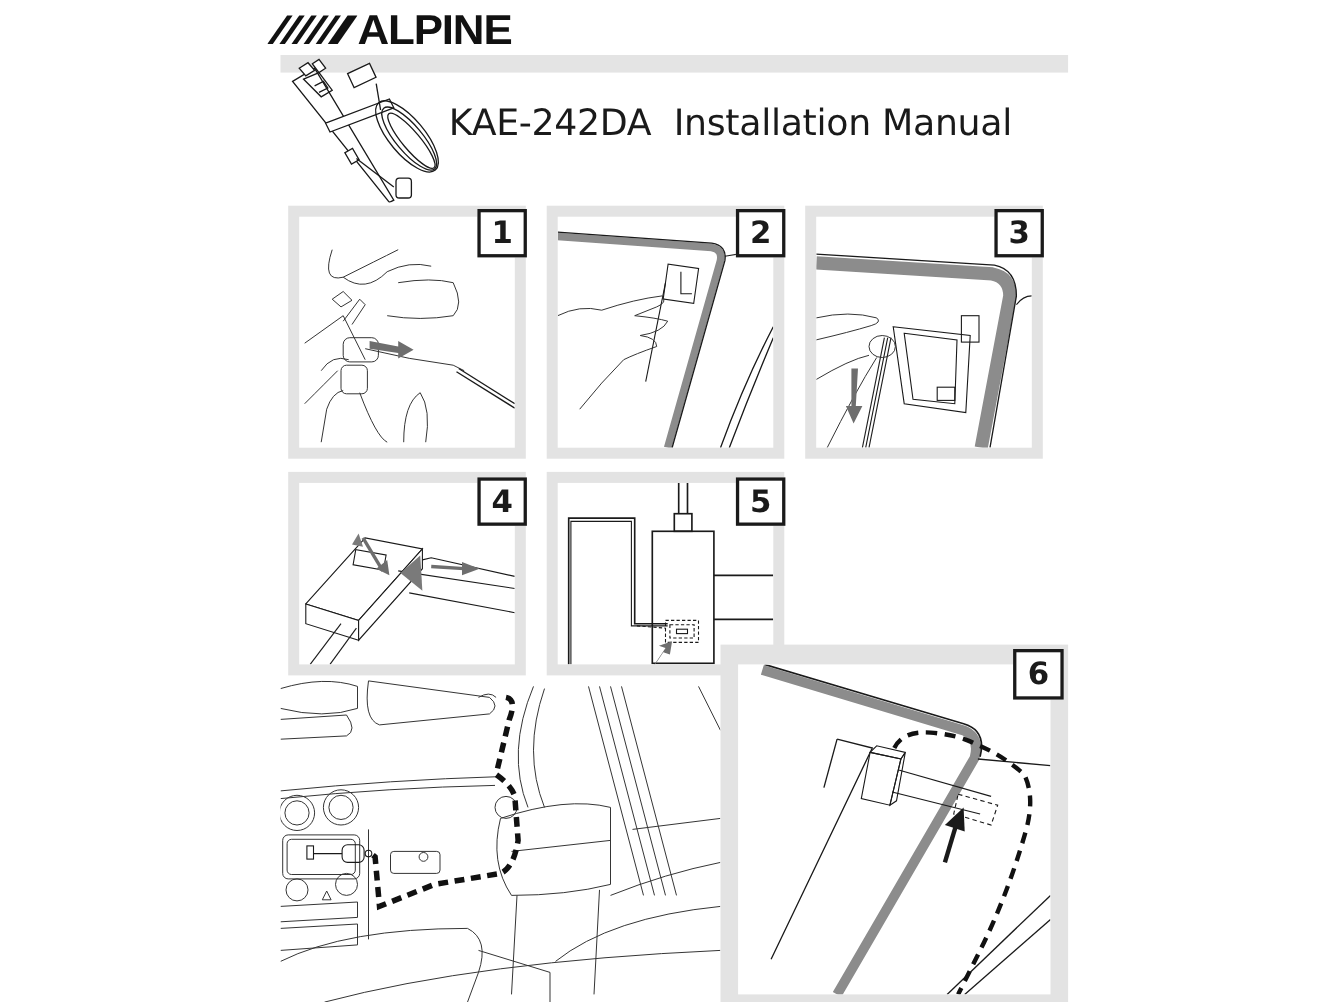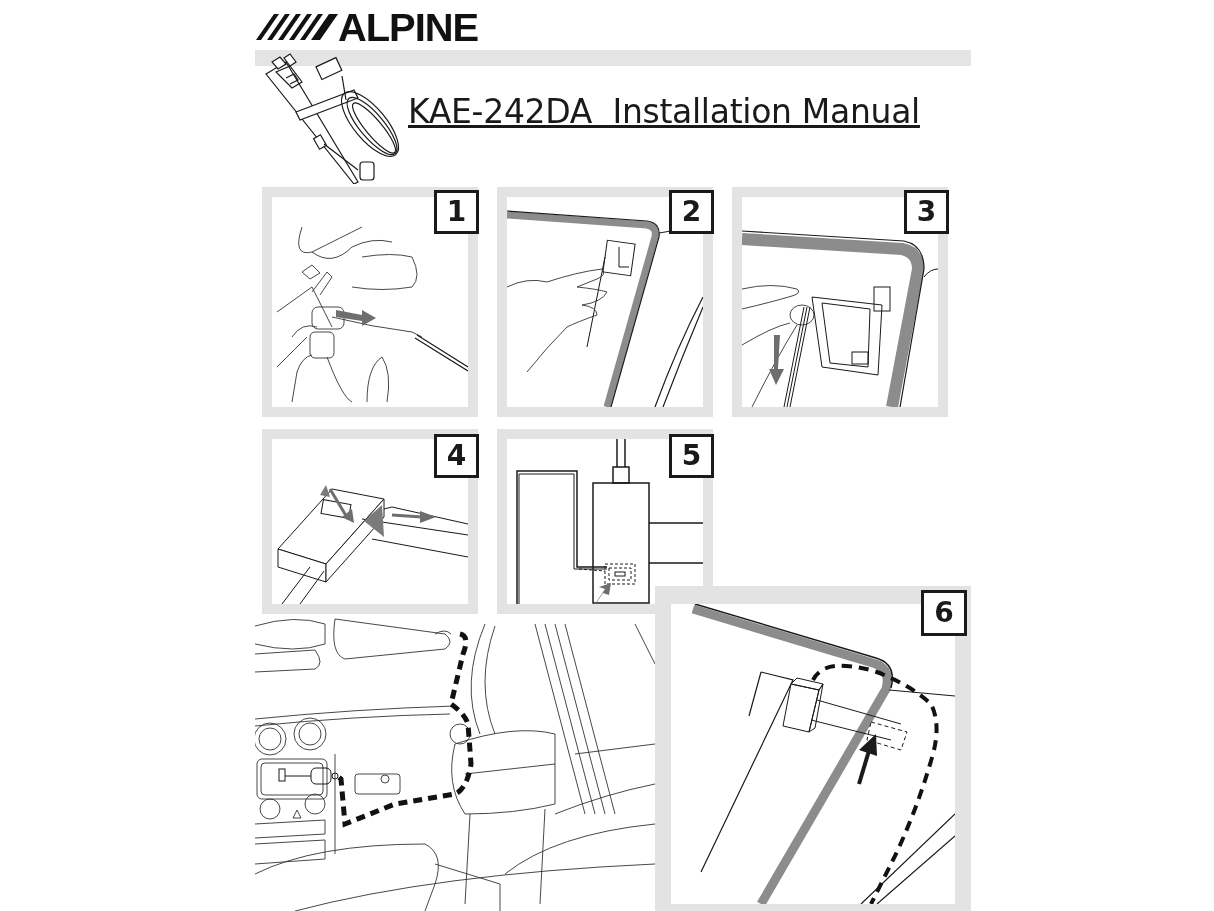--- a/index.html
+++ b/index.html
@@ -1,21 +1,21 @@
 <!DOCTYPE html>
 <html><head>
 <meta charset="utf-8">
 <style>
   html, body { margin: 0; padding: 0; background: #ffffff; }
   body { width: 1214px; height: 911px; position: relative; overflow: hidden; font-family: "DejaVu Sans", sans-serif; }
   .abs { position: absolute; }
-  .logo { left: 256px; top: 8px; width: 225px; height: 40px; }
+  .logo { left: 243px; top: 8px; width: 225px; height: 40px; }
   .logo-text { position: absolute; left: 82px; top: 0px; font-family: "Liberation Sans", sans-serif; font-weight: 900; font-size: 38px; letter-spacing: -1px; color: #111; line-height: 40px; transform: scaleX(1.05); transform-origin: left; }
   .topbar { left: 255px; top: 50px; width: 716px; height: 16px; background: #e4e4e4; }
-  .title { left: 408px; top: 92px; font-family: "DejaVu Sans", sans-serif; font-size: 33px; color: #1a1a1a; white-space: pre; letter-spacing: -0.3px; text-decoration: underline; }
+  .title { left: 408px; top: 92px; font-family: "DejaVu Sans", sans-serif; font-size: 33px; color: #1a1a1a; white-space: pre; letter-spacing: -0.3px; }
   .product { left: 258px; top: 52px; width: 170px; height: 132px; }
   .panel { background: #e3e3e3; }
   .panel-inner { position: absolute; background: #fff; overflow: hidden; }
   .step-badge { position: absolute; background: #fff; border: 3px solid #1a1a1a; box-sizing: border-box; display: flex; align-items: center; justify-content: center; font-family: "DejaVu Sans", sans-serif; font-weight: bold; font-size: 28px; color: #1a1a1a; line-height: 1; }
   svg { display: block; }
 </style>
 </head>
 <body>
 
 <div class="abs logo">

